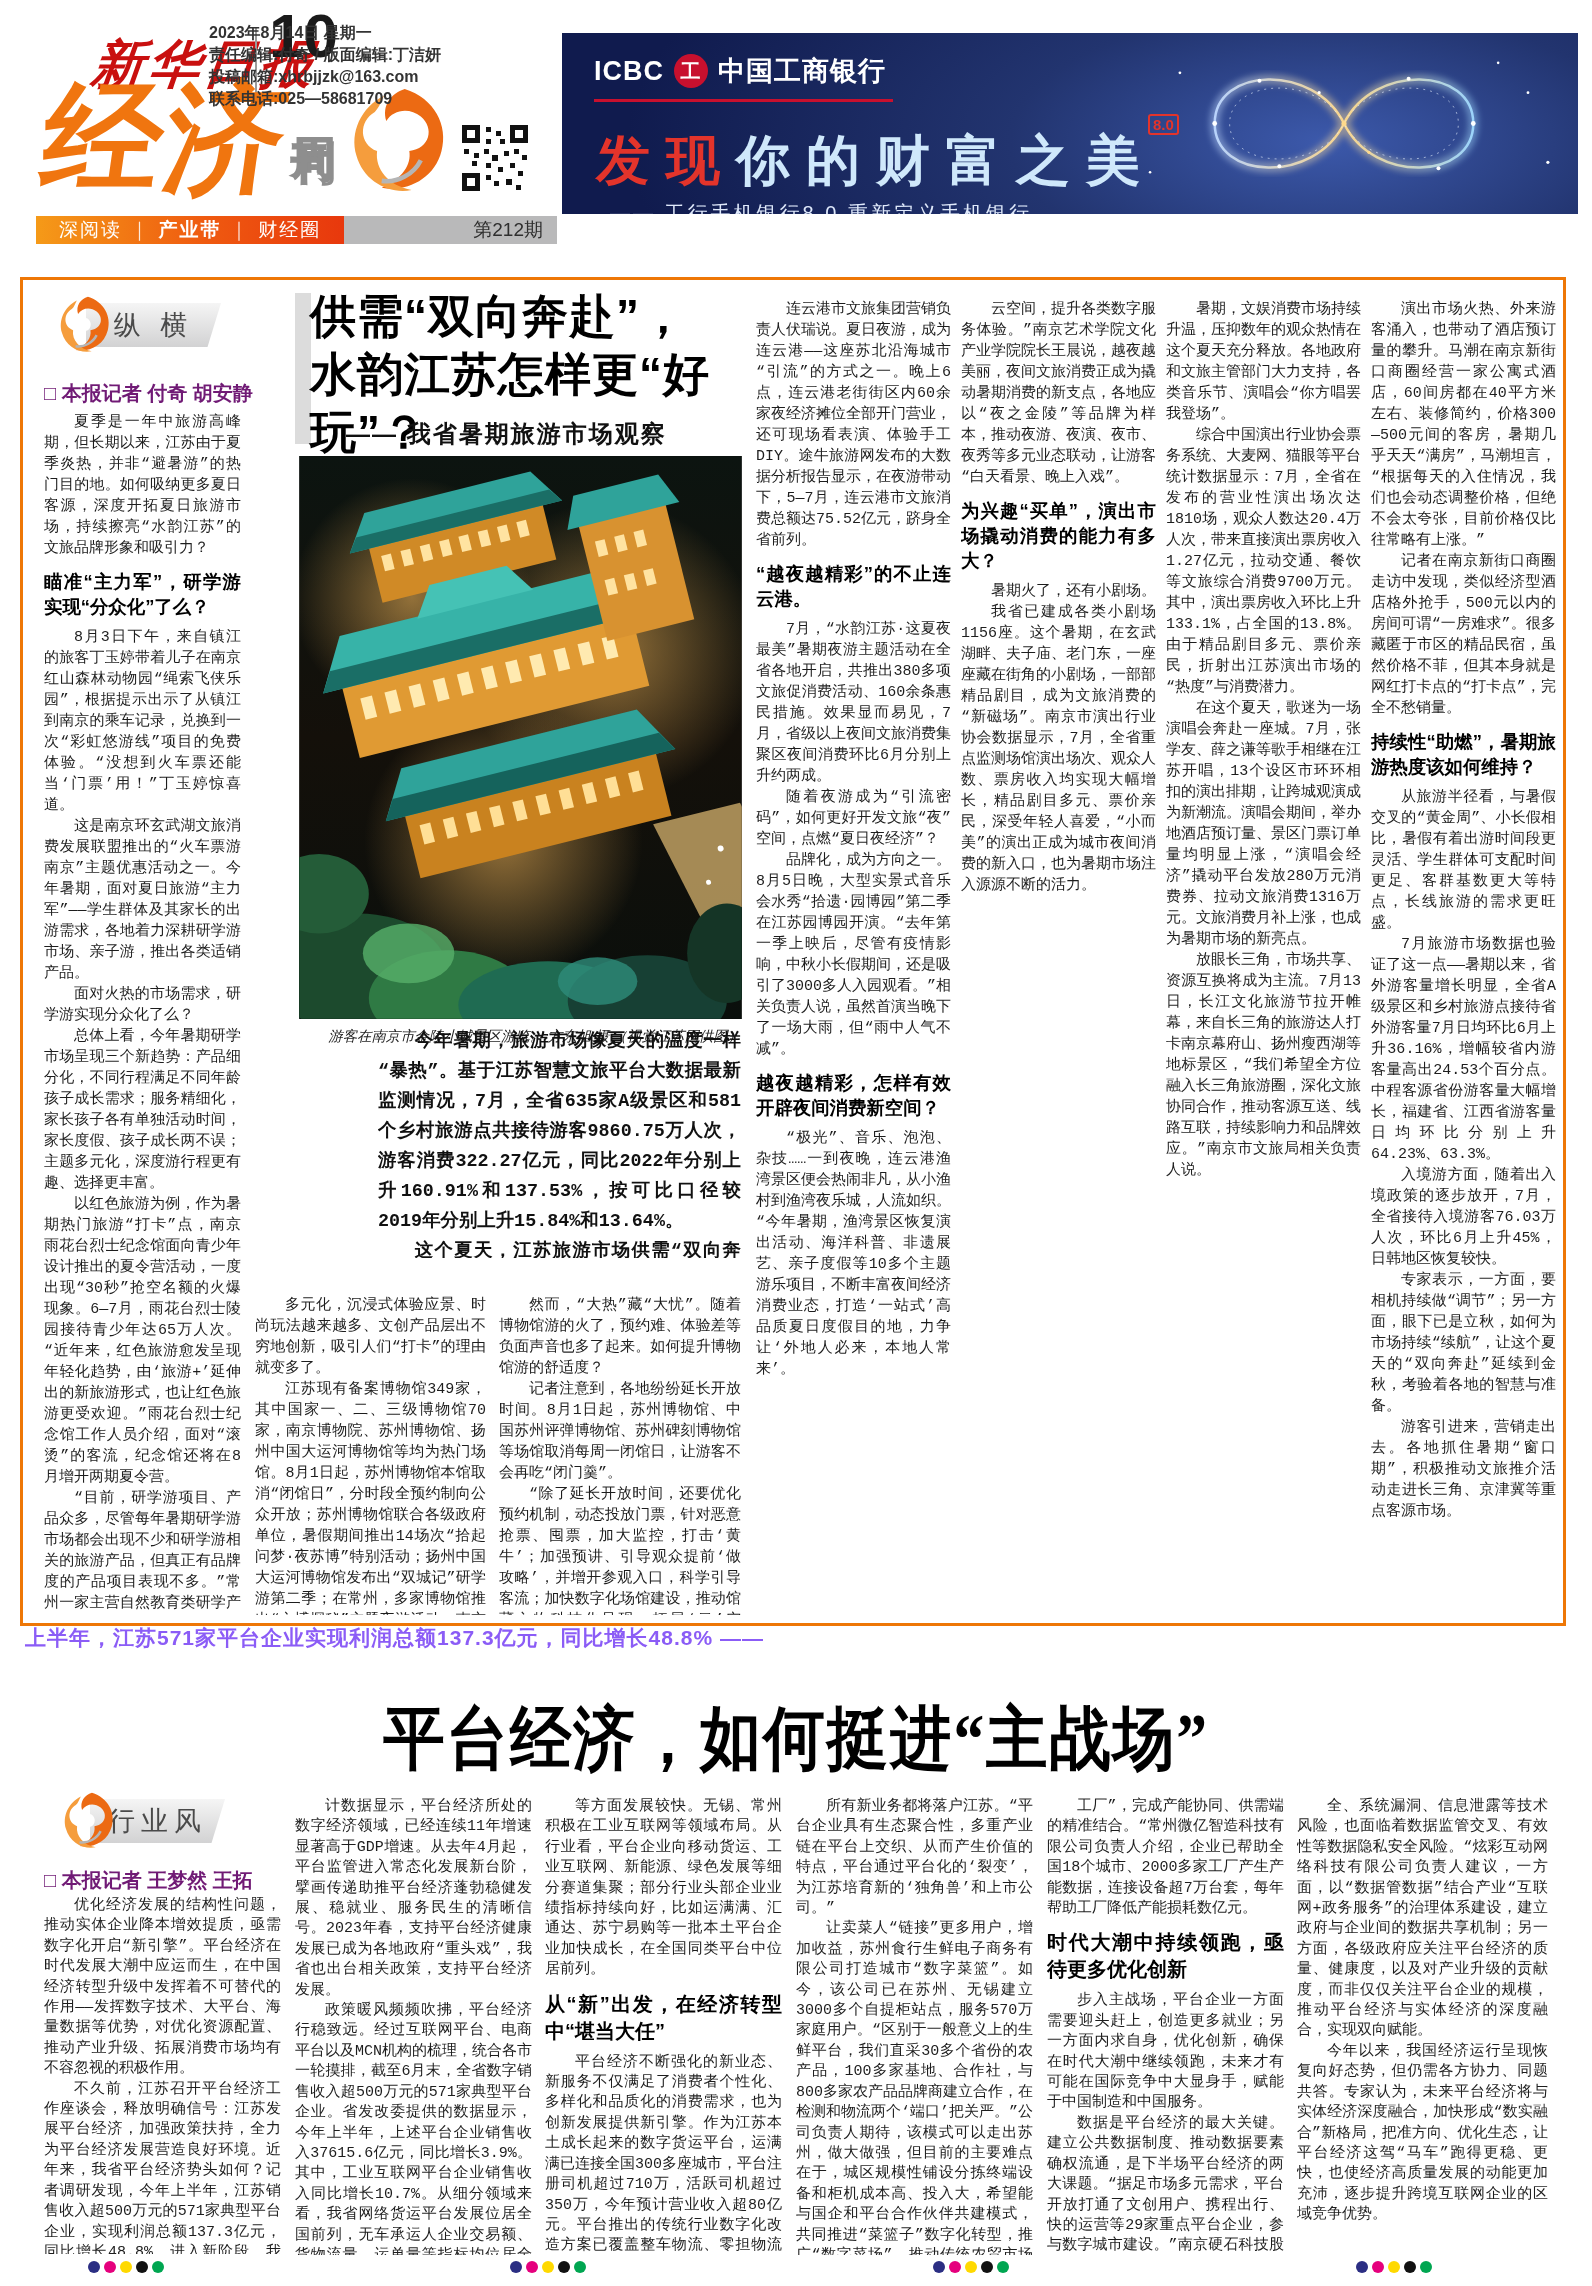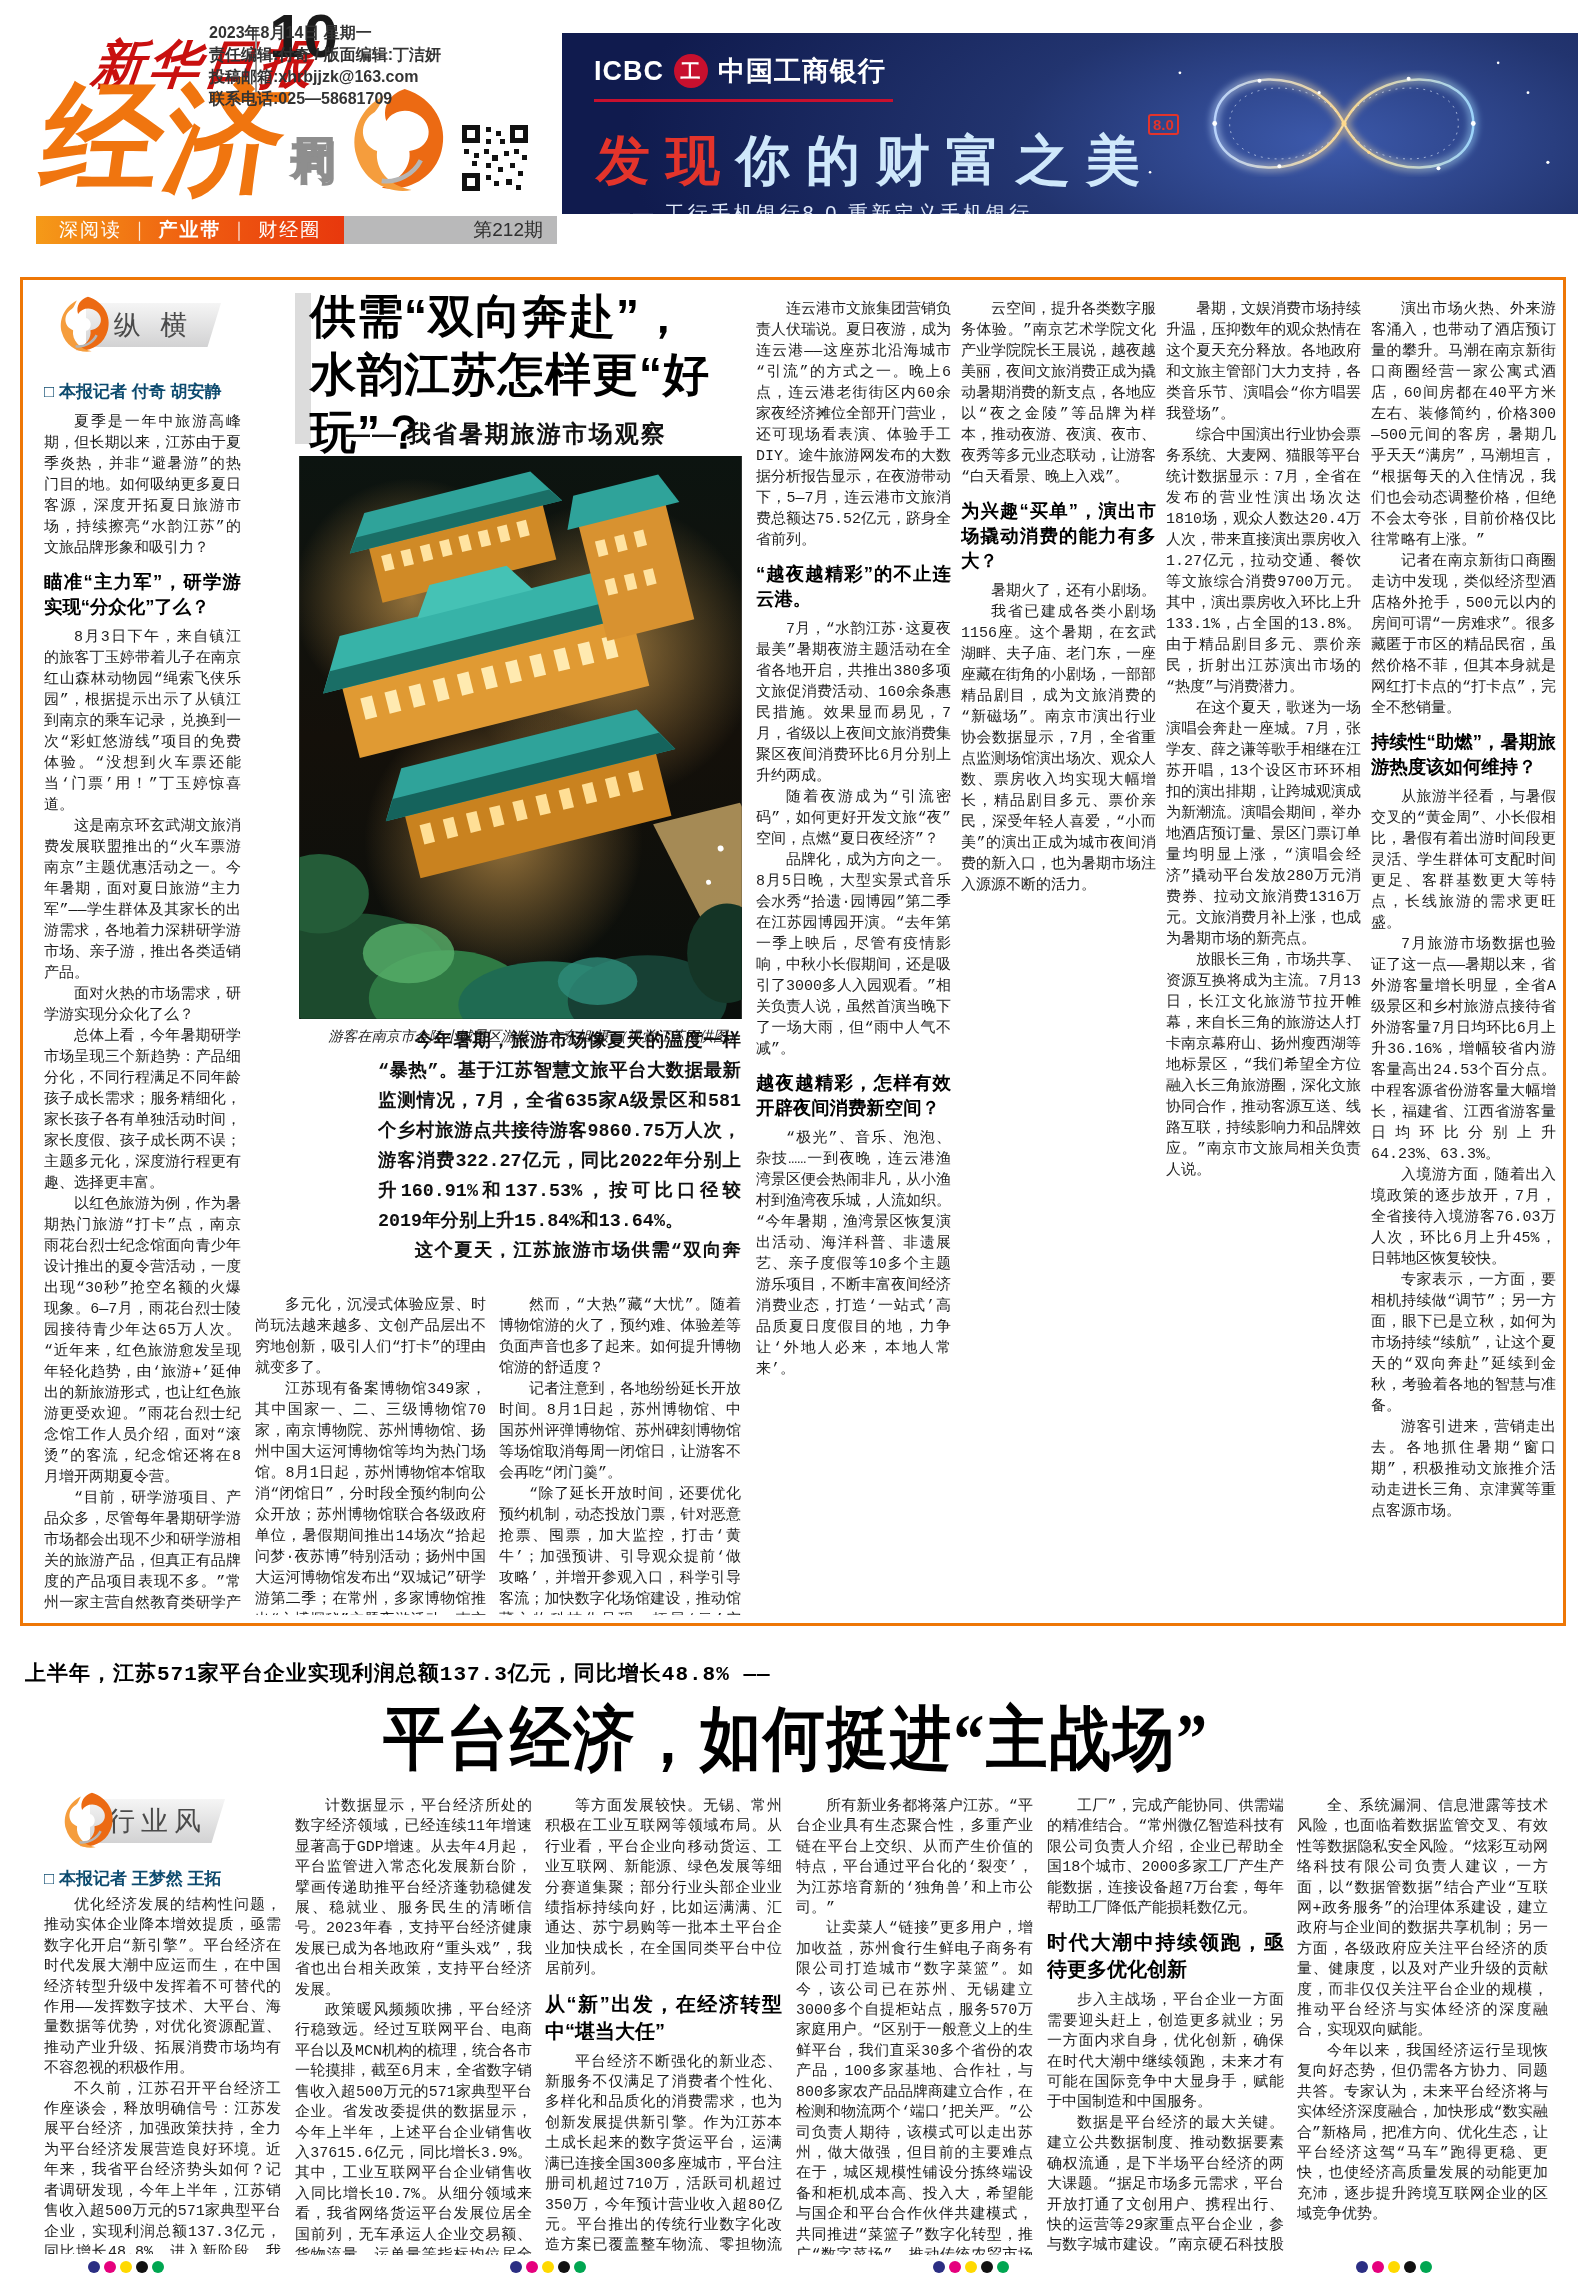--- a/index.html
+++ b/index.html
@@ -44,37 +44,37 @@
       font-size:20px;letter-spacing:3px;font-family:"Liberation Sans",sans-serif;}
   .infinity{position:absolute;right:0;top:0;width:468px;height:181px;}
   
   .mainframe{left:20px;top:277px;width:1546px;height:1349px;border:3px solid #ee7706;background:#fff;box-sizing:border-box;}
   .badge{display:flex;align-items:center;height:58px;}
   .badge .ribbon{position:absolute;left:30px;top:8px;width:135px;height:44px;
       background:linear-gradient(#f5f5f5,#d2d2d3);clip-path:polygon(0 0,100% 0,90% 100%,0 100%);
       display:flex;align-items:center;justify-content:center;font-size:27px;color:#4a4a4a;
       letter-spacing:6px;font-family:"Liberation Sans",sans-serif;}
   .badge svg{position:absolute;left:-4px;top:-2px;width:62px;height:62px;}
-  .byline{font-size:17px;font-weight:bold;color:#0c4a6e;font-family:"Liberation Sans",sans-serif;}
+  .byline{font-size:20px;font-weight:bold;color:#701a75;font-family:"Liberation Sans",sans-serif;}
   .headline-band{left:295px;top:293px;width:16px;height:151px;background:#dcdcdc;}
   .headline{left:310px;top:287px;width:438px;font-size:46px;line-height:58px;font-weight:900;color:#000;
       font-family:Liberation Sans, sans-serif;letter-spacing:1px;}
   .dek{left:346px;top:418px;font-size:24px;font-weight:bold;color:#111;letter-spacing:2px;
       font-family:"Liberation Sans",sans-serif;}
   .photo{left:299px;top:456px;width:443px;height:563px;}
   .caption{left:299px;top:1027px;width:443px;font-size:14.4px;color:#222;text-align:right;
       font-family:"Liberation Serif",serif;font-style:italic;}
   .lede{left:378px;top:1027px;width:363px;height:231px;overflow:hidden;}
   .lede .col-p{font-size:18.4px;line-height:30px;font-weight:bold;color:#111;}
   .col{overflow:hidden;text-align:justify;font-size:15px;line-height:21px;color:#1d1d1d;}
   .col-p{margin:0;text-indent:2em;font-family:Liberation Mono, monospace;}
   .col-subhead{margin:10px 0 8px;font-size:18.4px;line-height:25px;font-weight:bold;color:#000;
       font-family:"Liberation Sans",sans-serif;text-indent:0;}
   
-  .kicker{left:25px;top:1659px;font-size:21px;font-weight:bold;color:#000000;font-family:Liberation Mono, monospace;letter-spacing:1px;}
+  .kicker{left:25px;top:1624px;font-size:21px;font-weight:bold;color:#8b5cf6;font-family:Liberation Sans, sans-serif;letter-spacing:1px;}
   .b-headline{left:0;top:1695px;width:1592px;text-align:center;font-size:64px;font-weight:900;color:#000;
       font-family:"Liberation Serif",serif;letter-spacing:2px;transform:scale(.96,1.08);}
   .b-col{overflow:hidden;text-align:justify;font-size:15px;line-height:20.4px;color:#1d1d1d;}
   .b-col .col-subhead{font-size:20px;line-height:27px;}
   .dots{display:flex;gap:4px;}
   .dots .dot{width:12px;height:12px;border-radius:50%;display:inline-block;}
 </style>
 </head>
 <body>
 

